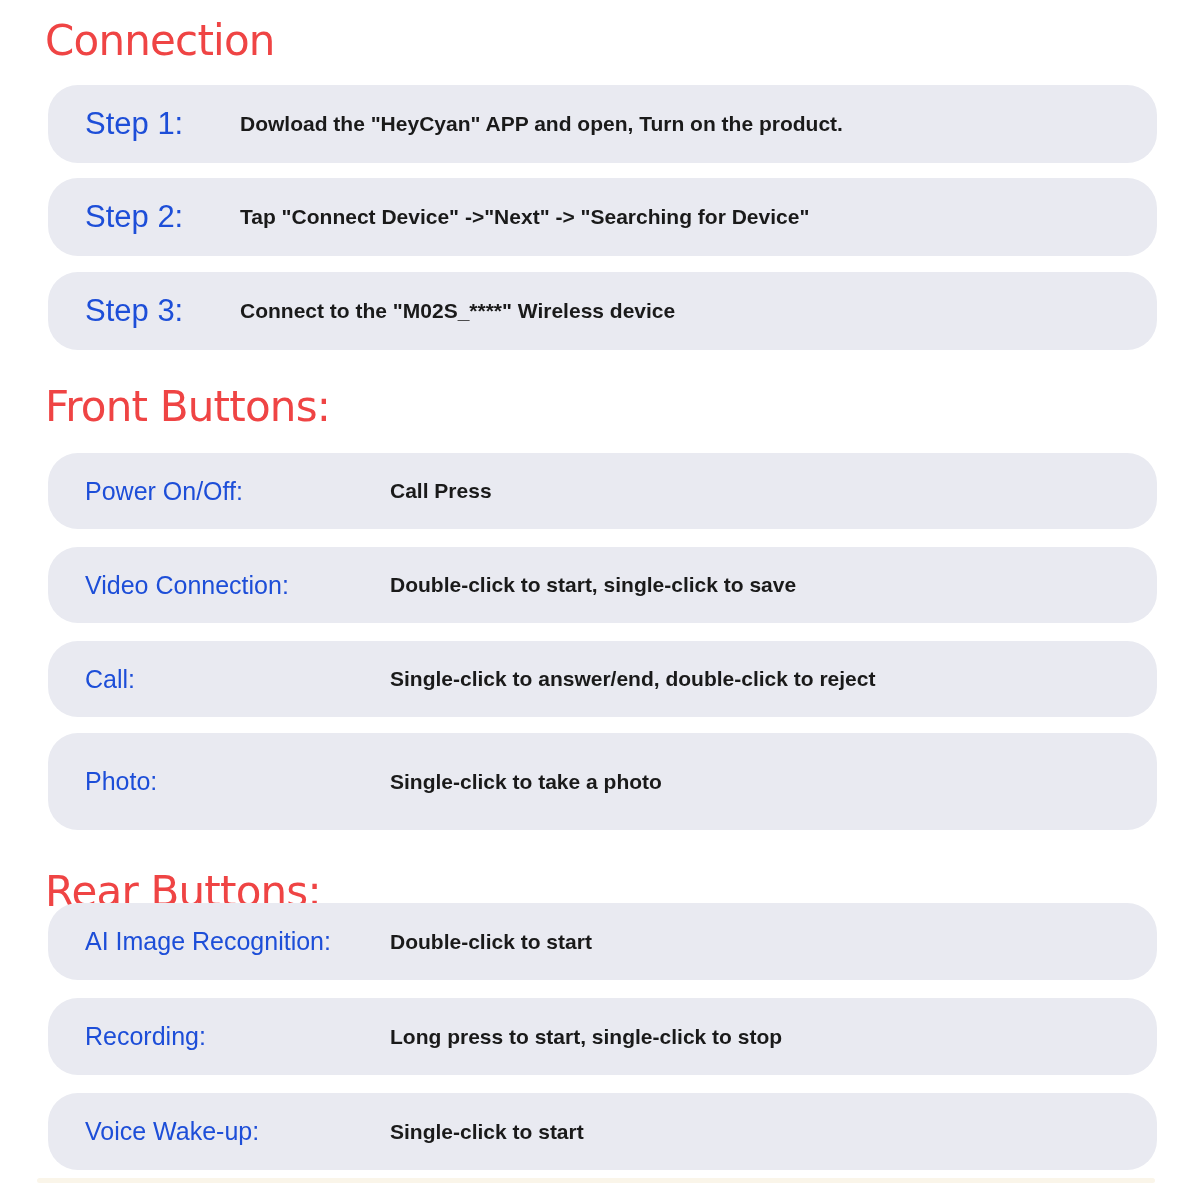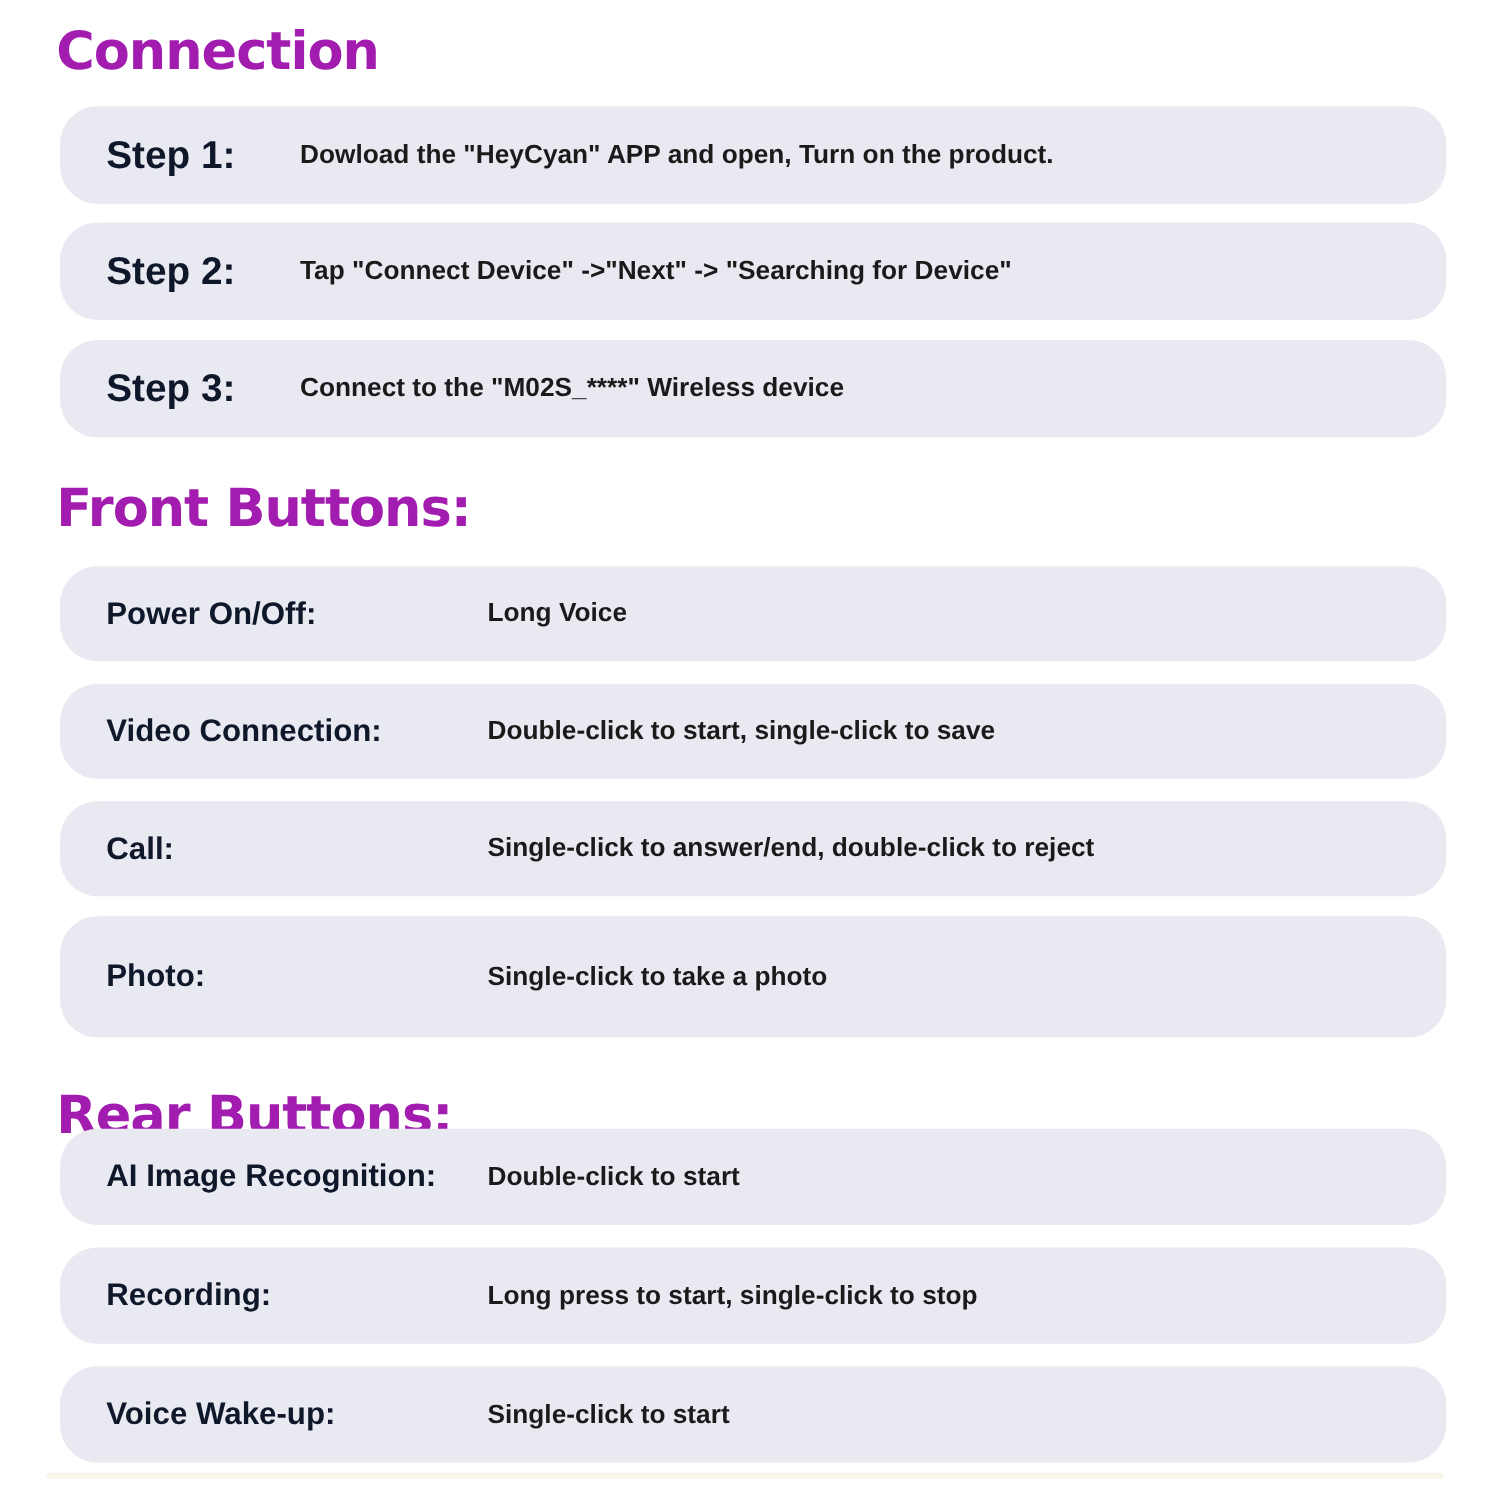--- a/index.html
+++ b/index.html
@@ -2,31 +2,31 @@
 <html><head>
 <meta charset="utf-8">
 <style>
   html,body{margin:0;padding:0;background:#ffffff;}
   .canvas{
     position:relative;width:1200px;height:1200px;background:#ffffff;
     font-family:"Liberation Sans",sans-serif;overflow:hidden;
   }
   .section-title{
     position:absolute;left:45px;
-    font-size:42px;font-weight:bold;letter-spacing:-0.8px;
-    color:#a21caf;line-height:1.0;
+    font-size:42px;font-weight:normal;letter-spacing:-0.8px;
+    color:#ef4444;line-height:1.0;
     font-family:"DejaVu Sans","Liberation Sans",sans-serif;
   }
   .row{
     position:absolute;left:48px;width:1109px;
     background:#E9EAF1;border-radius:30px;
     display:flex;align-items:center;
   }
   .row-label{
-    color:#0f172a;font-weight:bold;margin-left:37px;white-space:nowrap;
+    color:#1d4ed8;font-weight:normal;margin-left:37px;white-space:nowrap;
   }
   .row-text{
     position:absolute;color:#1A1A1A;font-weight:700;font-size:21px;white-space:nowrap;
   }
   .step-row{height:78px;}
   .step-row .row-label{font-size:31px;}
   .step-row .row-text{left:192px;}
   .btn-row{height:77px;}
   .btn-row .row-label{font-size:25px;}
   .btn-row .row-text{left:342px;}
@@ -57,21 +57,21 @@
   </div>
   <div class="row step-row t-step3">
     <span class="row-label">Step 3:</span>
     <span class="row-text">Connect to the "M02S_****" Wireless device</span>
   </div>
 
   <div class="section-title t-title2">Front Buttons:</div>
 
   <div class="row btn-row t-front1">
     <span class="row-label">Power On/Off:</span>
-    <span class="row-text">Long Voice</span>
+    <span class="row-text">Call Press</span>
   </div>
   <div class="row btn-row t-front2">
     <span class="row-label">Video Connection:</span>
     <span class="row-text">Double-click to start, single-click to save</span>
   </div>
   <div class="row btn-row t-front3">
     <span class="row-label">Call:</span>
     <span class="row-text">Single-click to answer/end, double-click to reject</span>
   </div>
   <div class="row btn-row t-front4">

